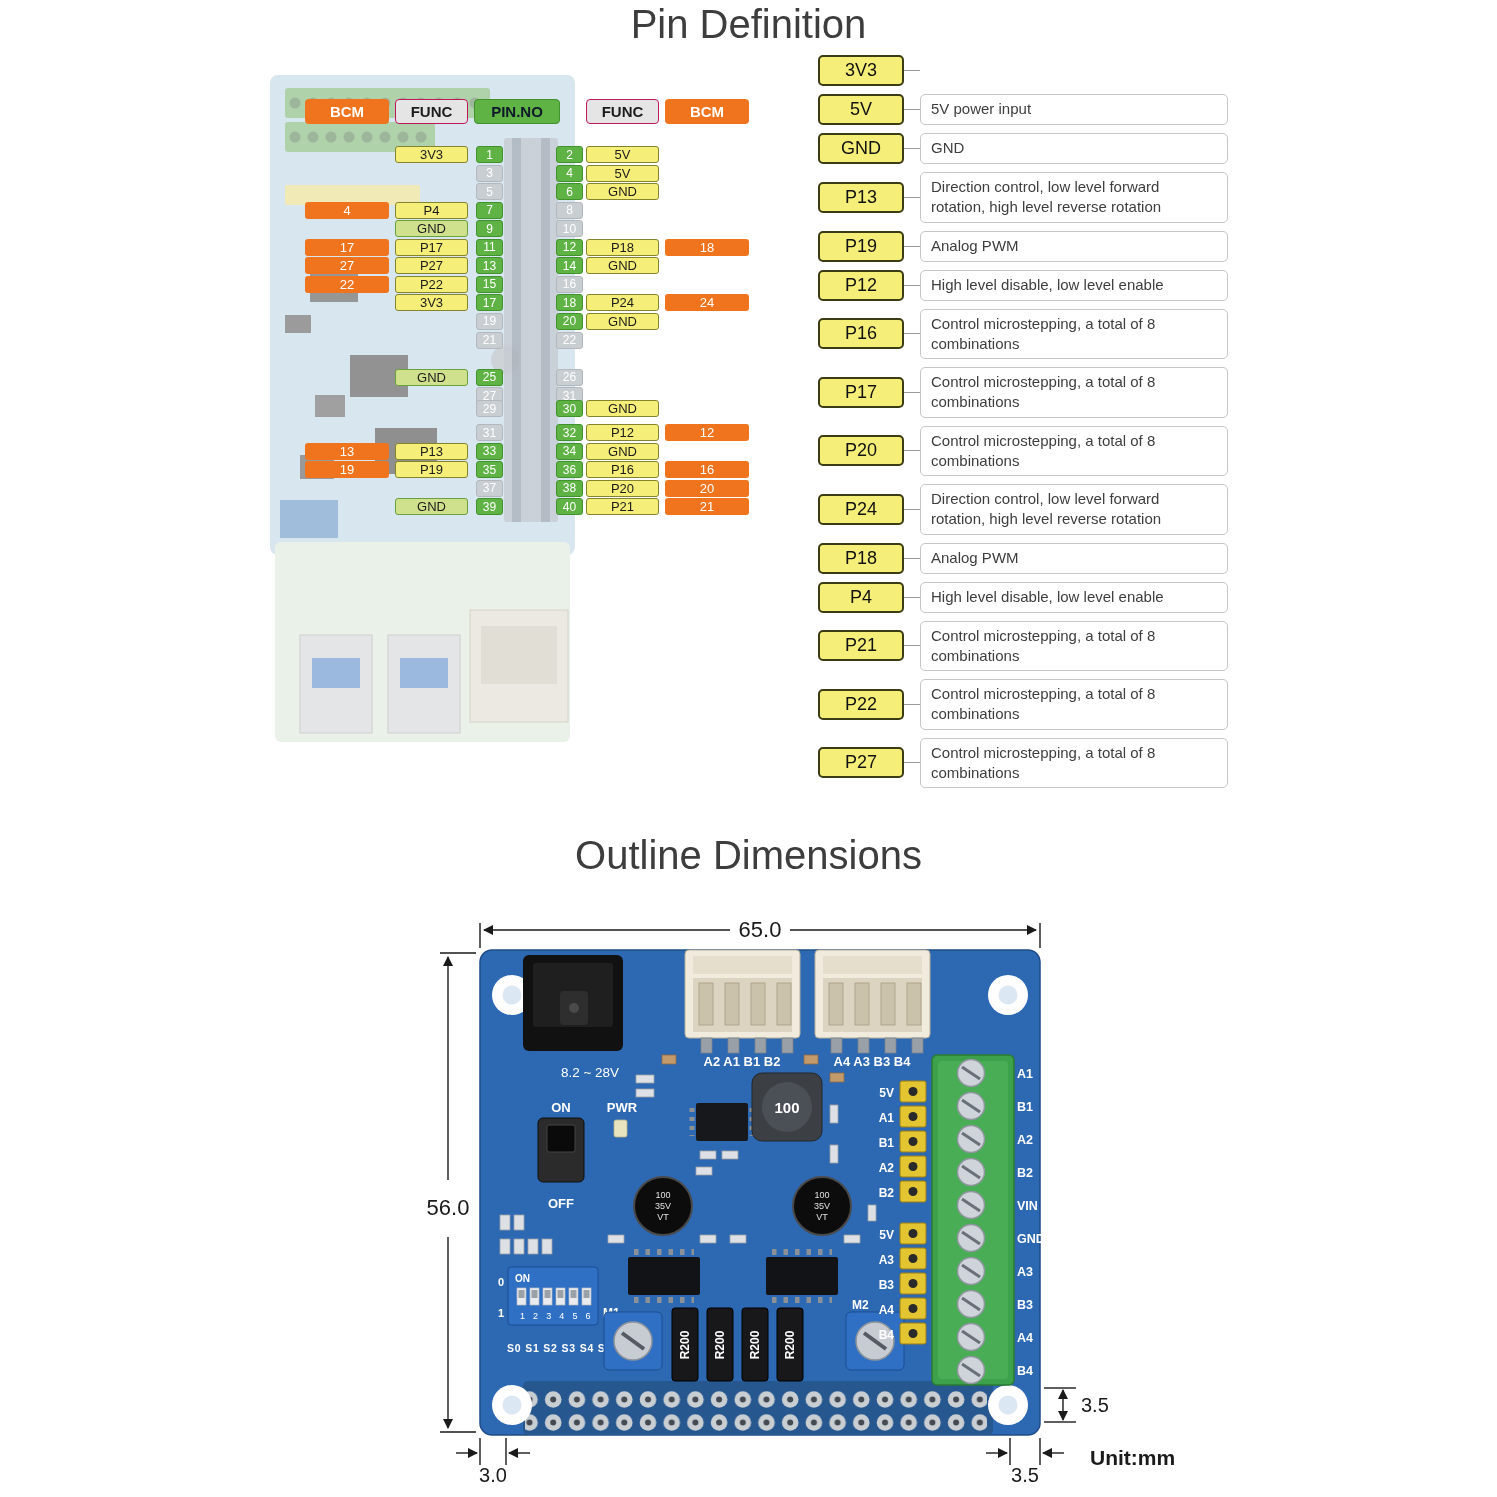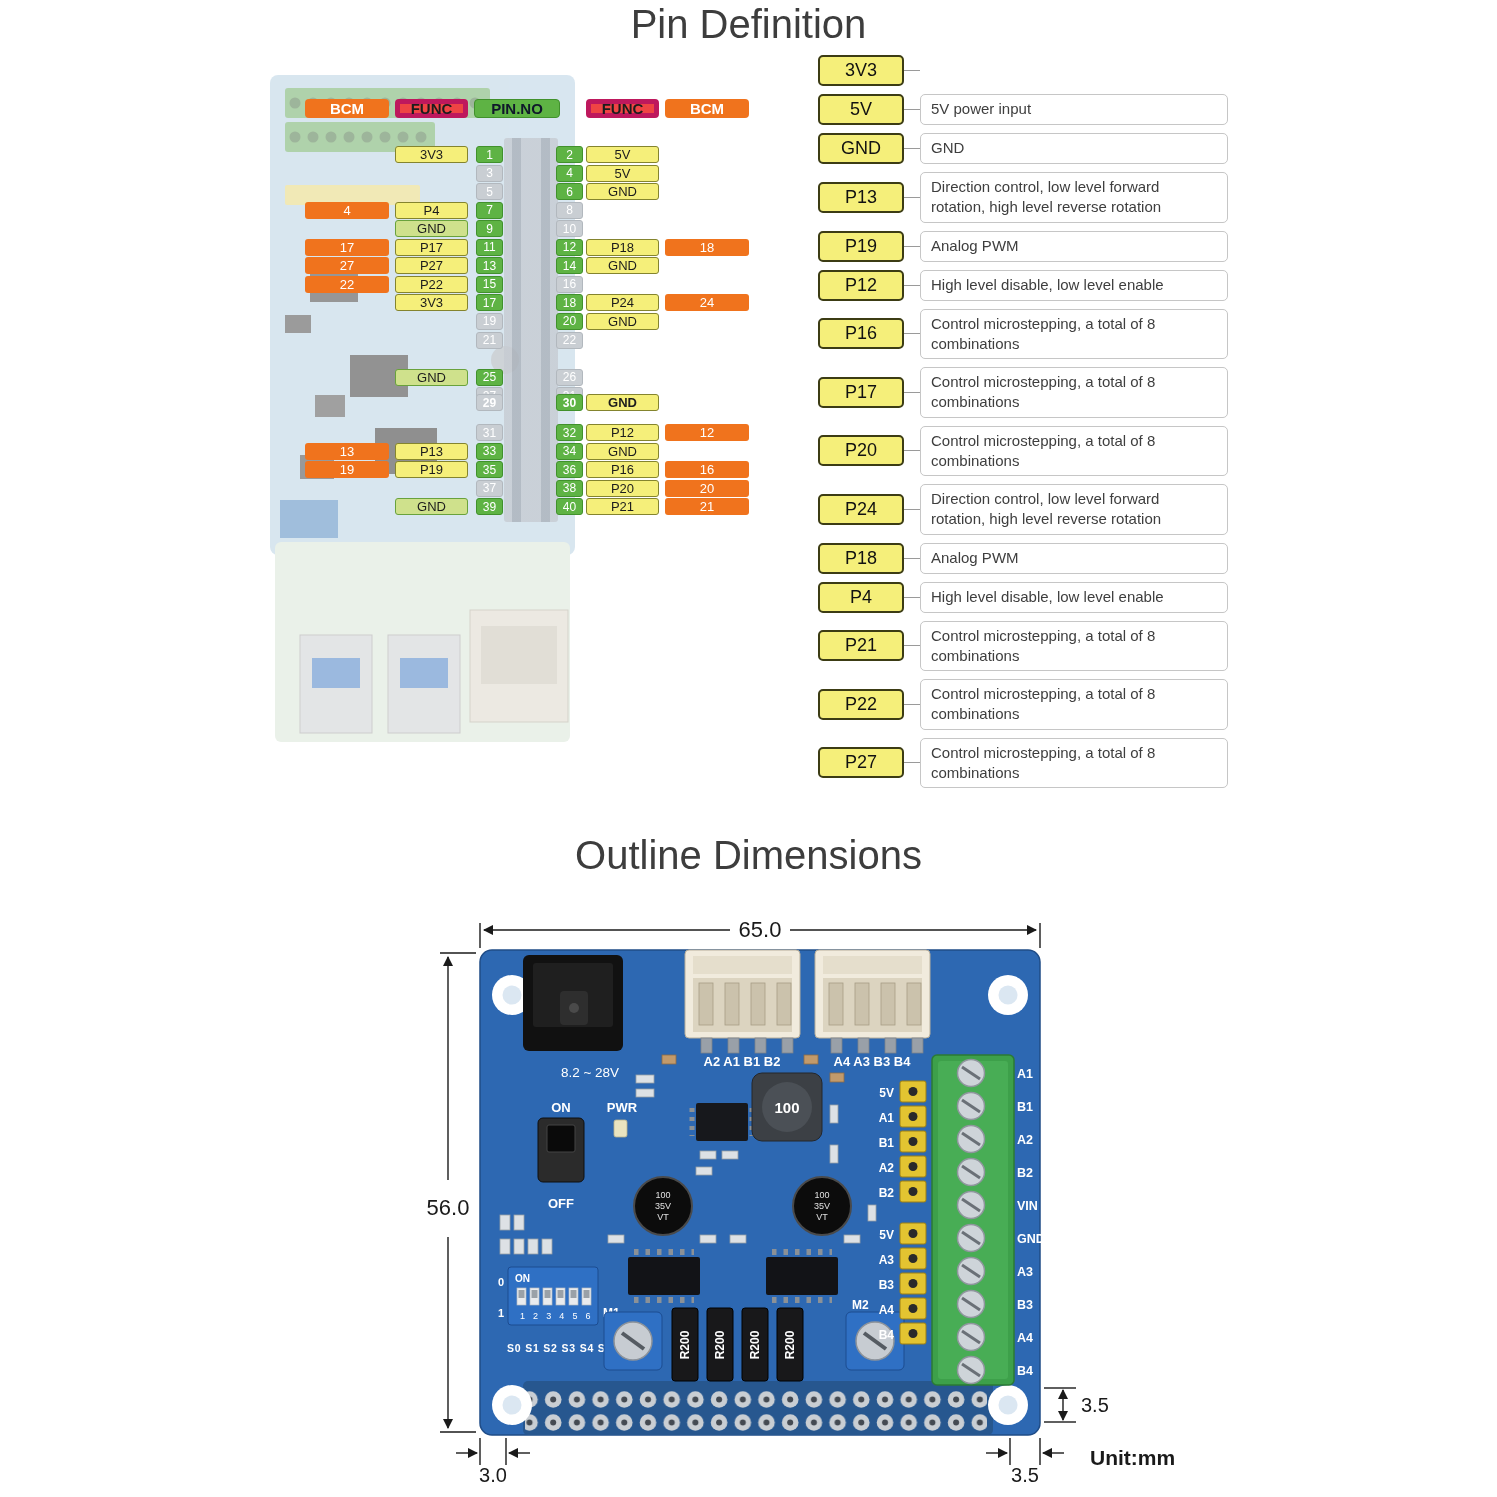--- a/index.html
+++ b/index.html
@@ -4,23 +4,23 @@
 <style>
   *{margin:0;padding:0;box-sizing:border-box}
   body{background:#fff}
   .page{position:relative;width:1497px;height:1497px;background:#fff;font-family:"Liberation Sans",sans-serif;overflow:hidden}
   .title{position:absolute;left:0;right:0;text-align:center;font-size:40px;color:#3d3d3d;font-weight:400}
   .t1{top:2px}
   .t2{top:833px}
   .pi-photo{position:absolute;left:255px;top:60px;width:330px;height:690px}
   .hdr-strip{position:absolute;left:504px;top:138px;width:54px;height:384px;border-radius:3px;opacity:.8;
     background:linear-gradient(90deg,#c6cbd2 0 8px,#aab1ba 8px 17px,#c6cbd2 17px 37px,#aab1ba 37px 46px,#c6cbd2 46px 100%)}
-  .hchip{position:absolute;top:99px;height:19px;border-radius:4px;display:flex;align-items:center;justify-content:center;font-size:15px;font-weight:700}
+  .hchip{position:absolute;top:99px;height:25px;border-radius:4px;display:flex;align-items:center;justify-content:center;font-size:15px;font-weight:700}
   .orangebg{background:#f0731d;color:#fff}
-  .yellowbg{background:#ef4444;border:5px solid #be185d;color:#1c1c1c}
+  .yellowbg{background:#e5e5e5;border:1px solid #be185d;color:#1c1c1c}
   .greenbg{background:#5eb344;color:#0f172a;border:1px solid #41912c}
   .h-bcm-l{left:305px;width:84px}
   .h-func-l{left:395px;width:73px}
   .h-pin{left:474px;width:86px}
   .h-func-r{left:586px;width:73px}
   .h-bcm-r{left:665px;width:84px}
   #pin-rows{position:absolute;left:305px;top:146px;width:444px;height:372px}
   .prow{position:absolute;left:0;width:100%;height:17px}
   .c{position:absolute;top:0;height:17px;border-radius:3px;display:flex;align-items:center;justify-content:center;font-size:13px;line-height:1}
   .c.orange{background:#f0731d;color:#fff}
@@ -170,21 +170,21 @@
       </div>
       <div class="prow" style="top: 222.6px;">
         <div class="c func-l gndy">GND</div>
         <div class="c pin-l green">25</div>
         <div class="c pin-r gray">26</div>
       </div>
       <div class="prow" style="top: 241.15px;">
         <div class="c pin-l gray">27</div>
         <div class="c pin-r gray">31</div>
       </div>
-      <div class="prow" style="top: 248px; font-weight: bold;">
+      <div class="prow" style="top: 254px;">
         <div class="c pin-l gray">29</div>
         <div class="c pin-r green">30</div>
         <div class="c func-r yellow">GND</div>
       </div>
       <div class="prow" style="top: 278.25px;">
         <div class="c pin-l gray">31</div>
         <div class="c pin-r green">32</div>
         <div class="c func-r yellow">P12</div>
         <div class="c bcm-r orange">12</div>
       </div>

